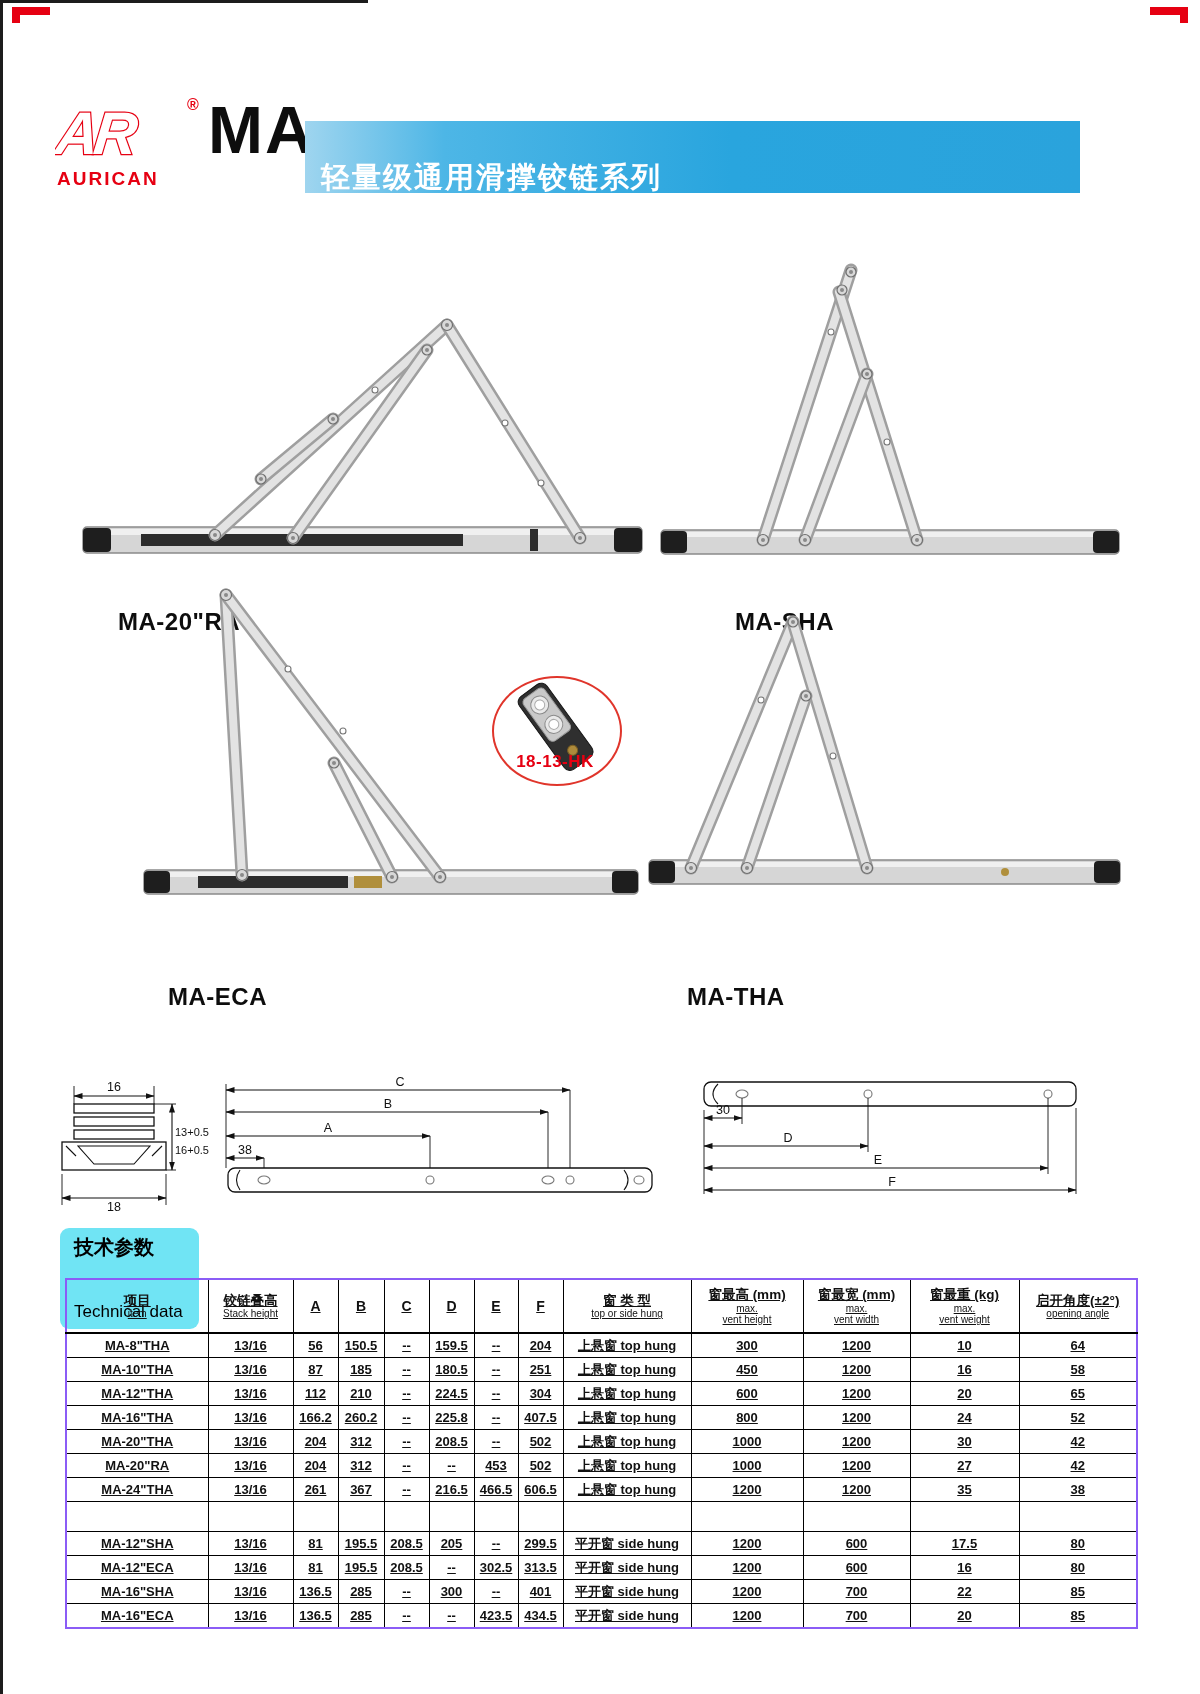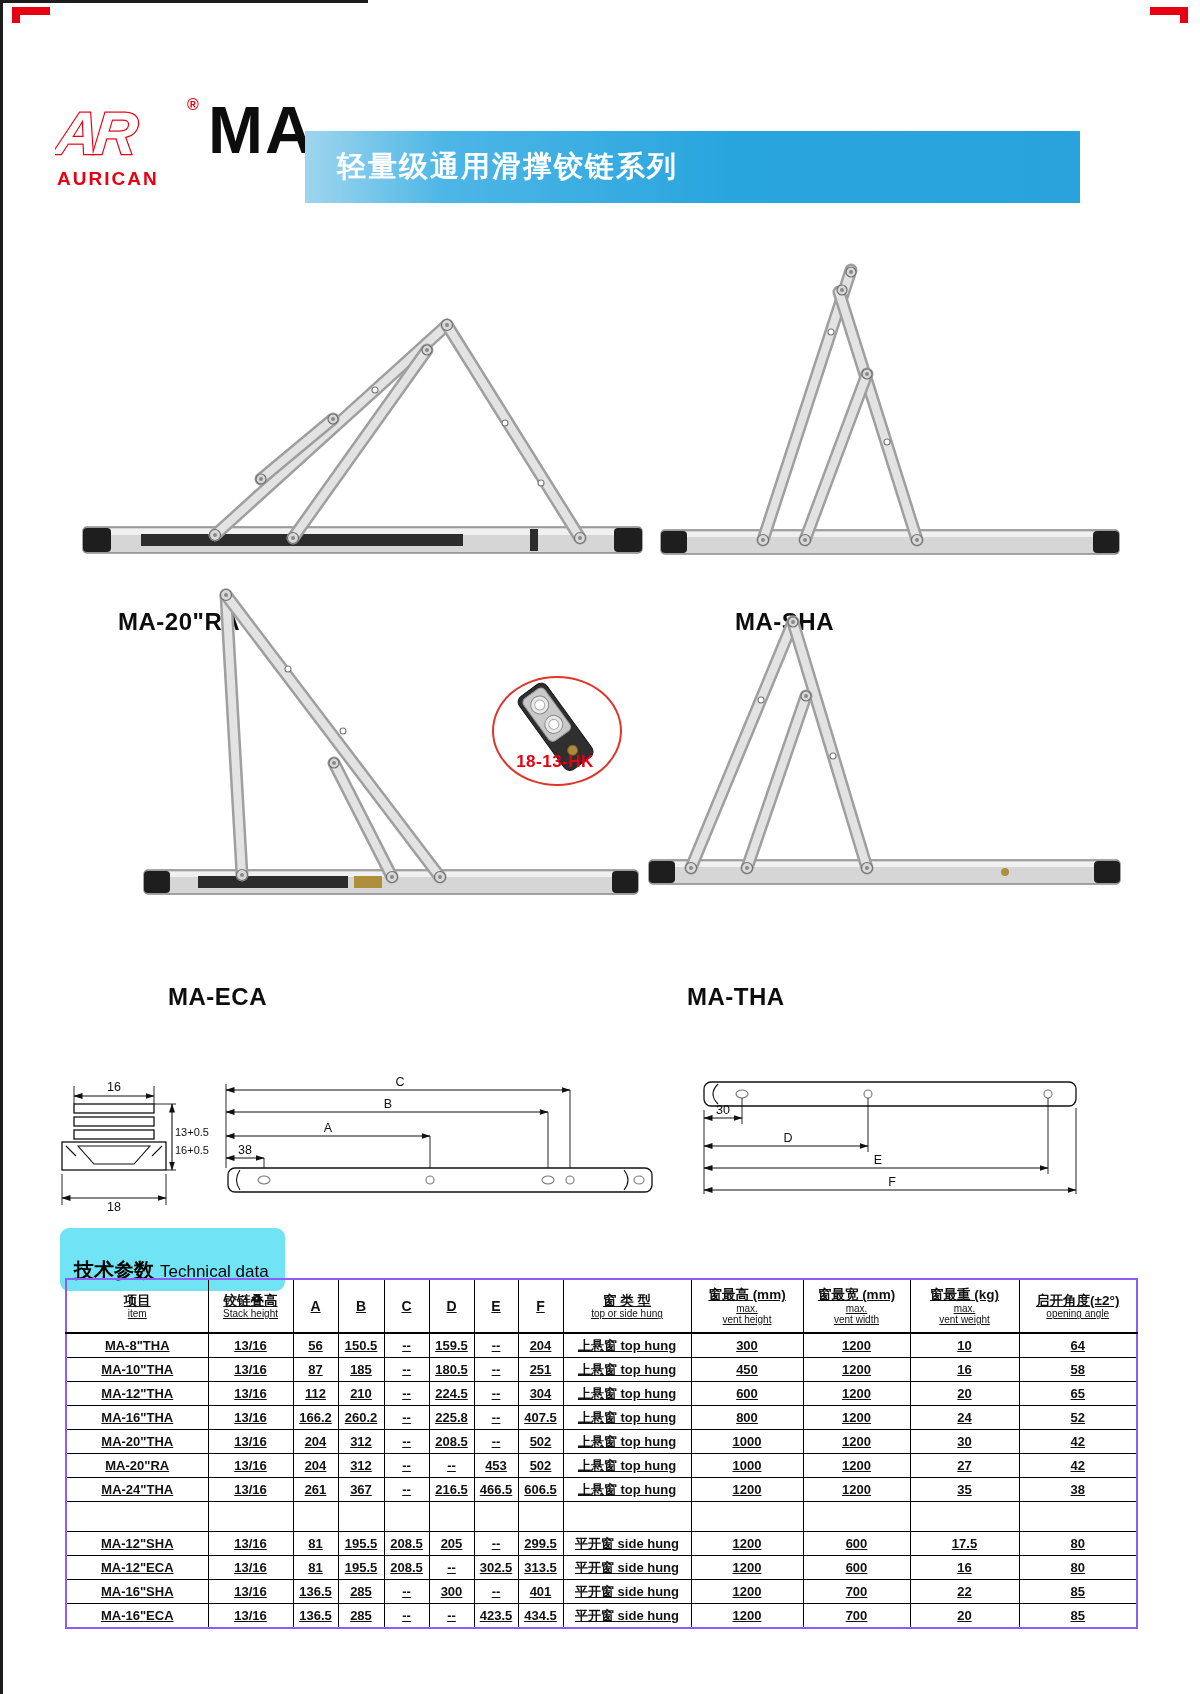--- a/index.html
+++ b/index.html
@@ -6,23 +6,23 @@
   .page{position:relative;width:1200px;height:1694px;background:#ffffff;margin:0 auto;
         font-family:"Liberation Sans",sans-serif;color:#111;overflow:hidden;}
   
   .edge-left{position:absolute;left:0;top:0;width:3px;height:1694px;background:#1c1c1c;}
   .edge-top{position:absolute;left:0;top:0;width:368px;height:3px;background:#1c1c1c;}
   .cropmark{position:absolute;background:#e60012;}
   
   .logo-wrap{position:absolute;left:55px;top:84px;width:160px;height:108px;}
   .series-title{position:absolute;left:208px;top:92px;font-size:66px;font-weight:900;
         letter-spacing:2px;color:#0d0d0d;}
-  .banner{position:absolute;left:305px;top:131px;width:775px;height:72px;
+  .banner{position:absolute;left:305px;top:121px;width:775px;height:72px;
         background:linear-gradient(90deg,#9fd5ef 0%,#4db6e6 18%,#29a5de 55%,#2aa3dc 100%);
-        display:flex;flex-direction:column;justify-content:center;padding-left:32px;box-sizing:border-box;}
+        display:flex;flex-direction:column;justify-content:flex-end;padding-left:16px;box-sizing:border-box;}
   .banner-cn{color:#fff;font-size:29px;font-weight:800;line-height:1.08;letter-spacing:2px;}
   .banner-en{color:#fff;font-size:24px;font-weight:800;line-height:1.1;}
   
   .photo{position:absolute;}
   .prod-label{position:absolute;font-size:24px;font-weight:800;letter-spacing:.5px;color:#0d0d0d;}
   .arm-o{stroke:#9f9f9f;stroke-width:13;stroke-linecap:round;fill:none}
   .arm-i{stroke:#e3e3e3;stroke-width:8;stroke-linecap:round;fill:none}
   .rv1{fill:#d8d8d8;stroke:#6f6f6f;stroke-width:1.2}
   .rv2{fill:#8a8a8a}
   .hole{fill:#fff;stroke:#777;stroke-width:1.1}
@@ -36,21 +36,21 @@
         border:2px solid #e0352b;border-radius:50%;}
   .inset-label{position:absolute;left:492px;top:752px;width:126px;text-align:center;
         color:#e60012;font-size:17px;font-weight:800;letter-spacing:.5px;}
   
   .draw{stroke:#111;stroke-width:1.3;fill:#fff}
   .dim{stroke:#111;stroke-width:1.1;fill:none}
   .ext{stroke:#111;stroke-width:.9;fill:none}
   .dtxt{font:12.5px "Liberation Sans",sans-serif;fill:#111}
   
   .section-pill{position:absolute;left:60px;top:1228px;background:#70e4f4;border-radius:9px;
-        padding:6px 16px 7px 14px;display:inline-flex;align-items:baseline;gap:6px;}
+        padding:6px 16px 7px 14px;display:inline-flex;align-items:baseline;gap:13px;flex-direction:column;}
   .sec-cn{font-size:20px;font-weight:800;color:#000;}
   .sec-en{font-size:17px;font-weight:400;color:#000;margin-top:28px;}
   
   .tech-table{position:absolute;left:65px;top:1278px;border-collapse:collapse;table-layout:fixed;
         width:1071px;font-size:13px;}
   .tech-table th,.tech-table td{border:1px solid #000;text-align:center;vertical-align:middle;
         padding:1px 2px;overflow:hidden;}
   .tech-table{border:2px solid #8b5cf6;text-decoration:underline;}
   .tech-table thead th{height:50px;border-bottom:2px solid #000;}
   .tech-table td{height:21px;font-weight:700;}

